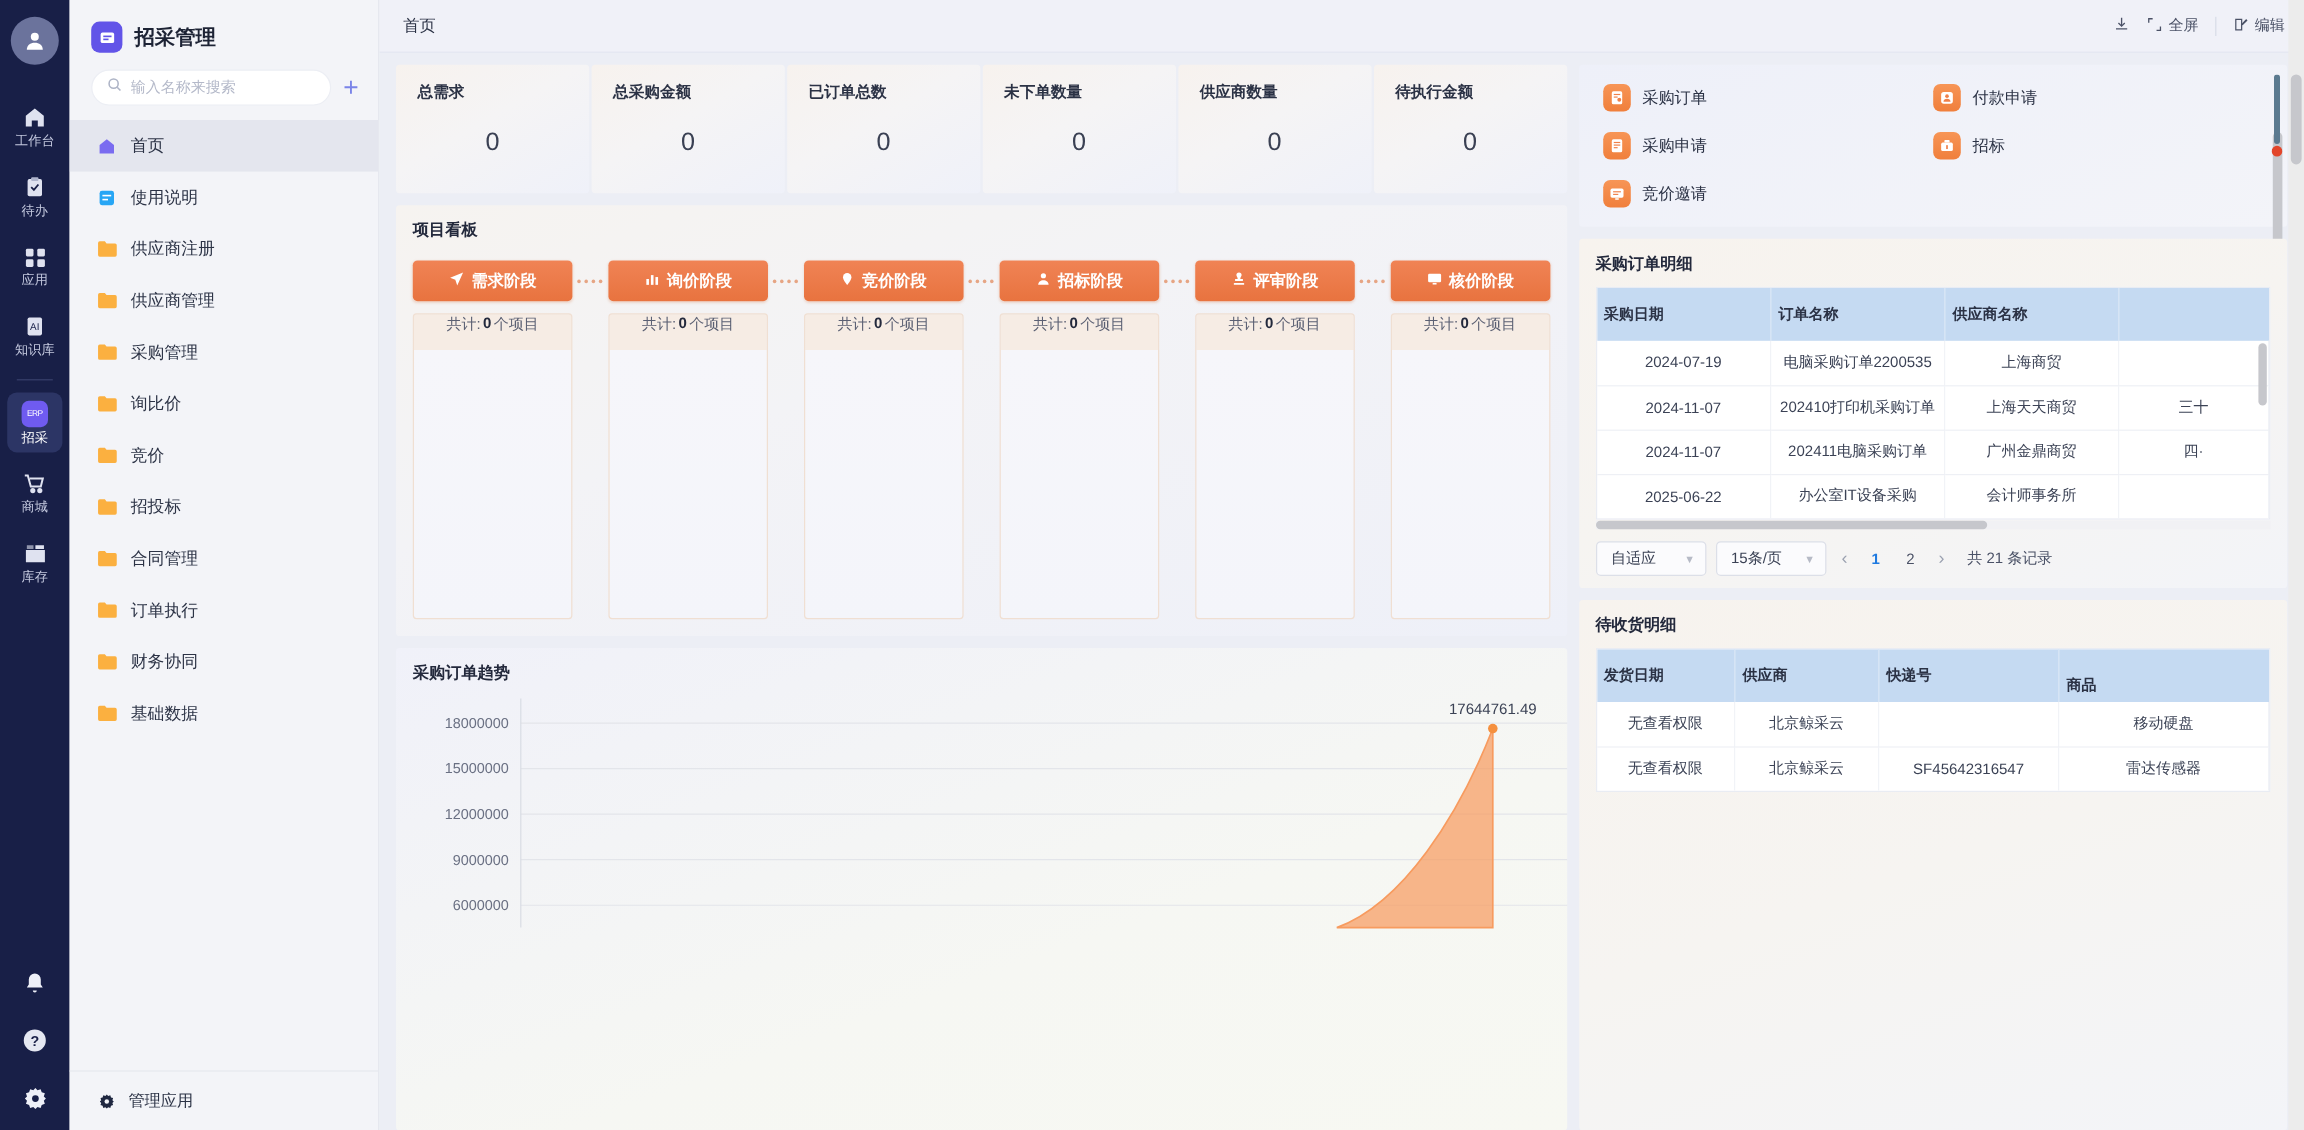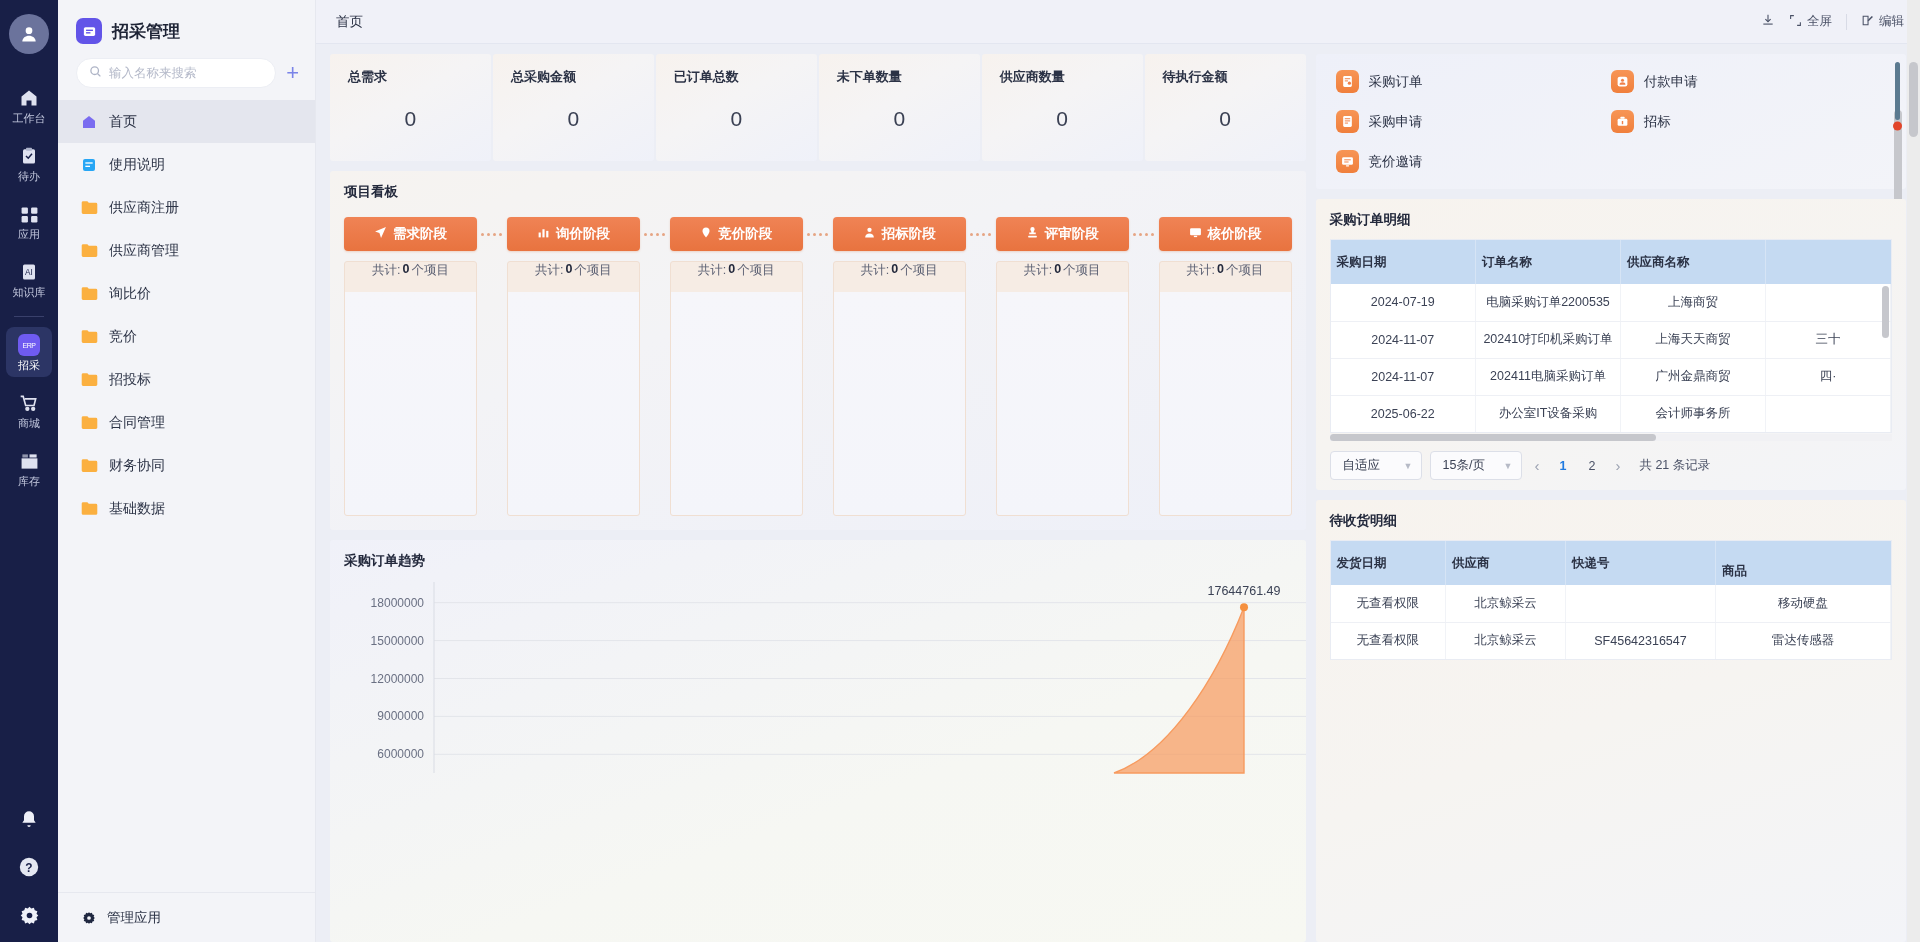--- a/index.html
+++ b/index.html
@@ -365,20 +365,28 @@
             </svg>
         </span>
         <span>供应商管理</span>
       </div>
       <div class="side-item">
         <span class="side-ico">
           <svg width="17" height="15" viewBox="0 0 24 20" fill="#fbb040">
               <path d="M1 3a2 2 0 0 1 2-2h6l2 2.4h10a2 2 0 0 1 2 2V17a2 2 0 0 1-2 2H3a2 2 0 0 1-2-2z"></path>
             </svg>
         </span>
+        <span>采购管理</span>
+      </div>
+      <div class="side-item">
+        <span class="side-ico">
+          <svg width="17" height="15" viewBox="0 0 24 20" fill="#fbb040">
+              <path d="M1 3a2 2 0 0 1 2-2h6l2 2.4h10a2 2 0 0 1 2 2V17a2 2 0 0 1-2 2H3a2 2 0 0 1-2-2z"></path>
+            </svg>
+        </span>
         <span>询比价</span>
       </div>
       <div class="side-item">
         <span class="side-ico">
           <svg width="17" height="15" viewBox="0 0 24 20" fill="#fbb040">
               <path d="M1 3a2 2 0 0 1 2-2h6l2 2.4h10a2 2 0 0 1 2 2V17a2 2 0 0 1-2 2H3a2 2 0 0 1-2-2z"></path>
             </svg>
         </span>
         <span>竞价</span>
       </div>
@@ -390,20 +398,28 @@
         </span>
         <span>招投标</span>
       </div>
       <div class="side-item">
         <span class="side-ico">
           <svg width="17" height="15" viewBox="0 0 24 20" fill="#fbb040">
               <path d="M1 3a2 2 0 0 1 2-2h6l2 2.4h10a2 2 0 0 1 2 2V17a2 2 0 0 1-2 2H3a2 2 0 0 1-2-2z"></path>
             </svg>
         </span>
         <span>合同管理</span>
+      </div>
+      <div class="side-item">
+        <span class="side-ico">
+          <svg width="17" height="15" viewBox="0 0 24 20" fill="#fbb040">
+              <path d="M1 3a2 2 0 0 1 2-2h6l2 2.4h10a2 2 0 0 1 2 2V17a2 2 0 0 1-2 2H3a2 2 0 0 1-2-2z"></path>
+            </svg>
+        </span>
+        <span>订单执行</span>
       </div>
       <div class="side-item">
         <span class="side-ico">
           <svg width="17" height="15" viewBox="0 0 24 20" fill="#fbb040">
               <path d="M1 3a2 2 0 0 1 2-2h6l2 2.4h10a2 2 0 0 1 2 2V17a2 2 0 0 1-2 2H3a2 2 0 0 1-2-2z"></path>
             </svg>
         </span>
         <span>财务协同</span>
       </div>
       <div class="side-item">

